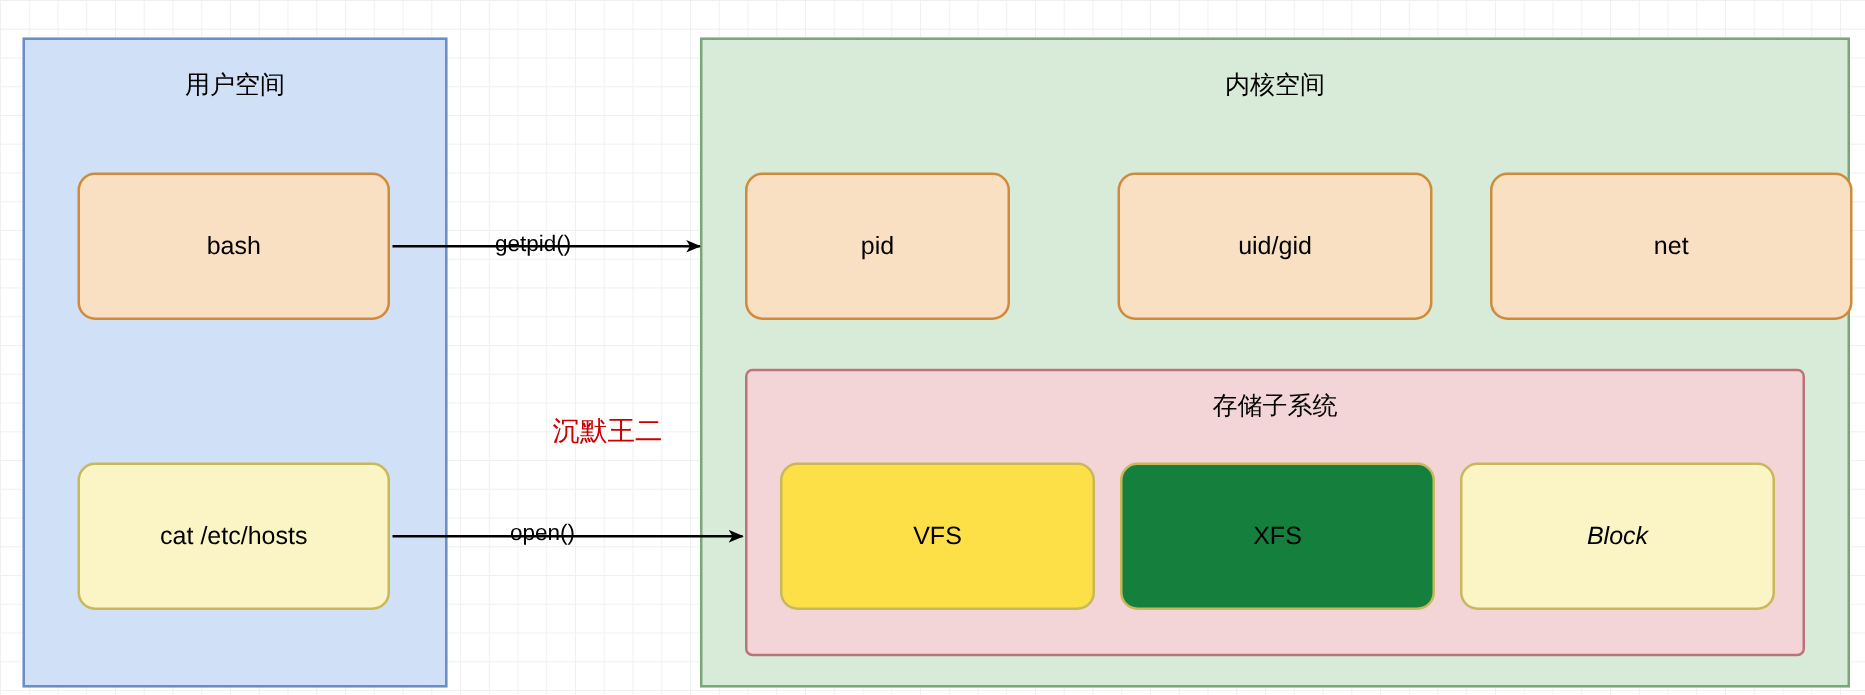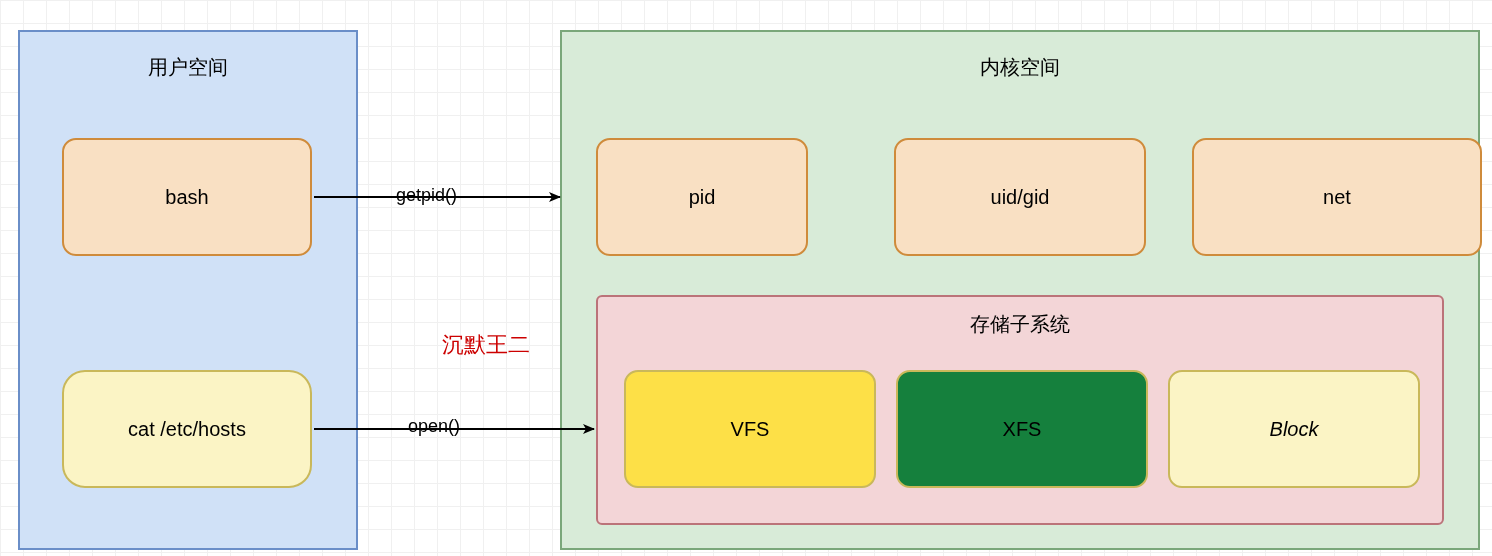--- a/index.html
+++ b/index.html
@@ -70,21 +70,21 @@
 <div class="grid-bg"></div>
 
 <div class="node container-box" style="left:18px; top:30px; width:340px; height:520px; background:#d0e1f7; border-color:#6a8ec8; z-index:1;">
   <span class="title" style="top:22px;">用户空间</span>
 </div>
 
 <div class="node rounded-box" style="left:62px; top:138px; width:250px; height:118px; background:#f9e0c3; border-color:#cf8b3b; z-index:2;">
   <span>bash</span>
 </div>
 
-<div class="node rounded-box" style="left:62px; top:370px; width:250px; height:118px; background:#fbf4c5; border-color:#c9b85a; z-index:2;border-radius:23px;">
+<div class="node rounded-box" style="left:62px; top:370px; width:250px; height:118px; background:#fbf4c5; border-color:#c9b85a; z-index:2;">
   <span>cat /etc/hosts</span>
 </div>
 
 <div class="node container-box" style="left:560px; top:30px; width:920px; height:520px; background:#d8ebd8; border-color:#7aa77a; z-index:1;">
   <span class="title" style="top:22px;">内核空间</span>
 </div>
 
 <div class="node rounded-box" style="left:596px; top:138px; width:212px; height:118px; background:#f9e0c3; border-color:#cf8b3b; z-index:2;">
   <span>pid</span>
 </div>

